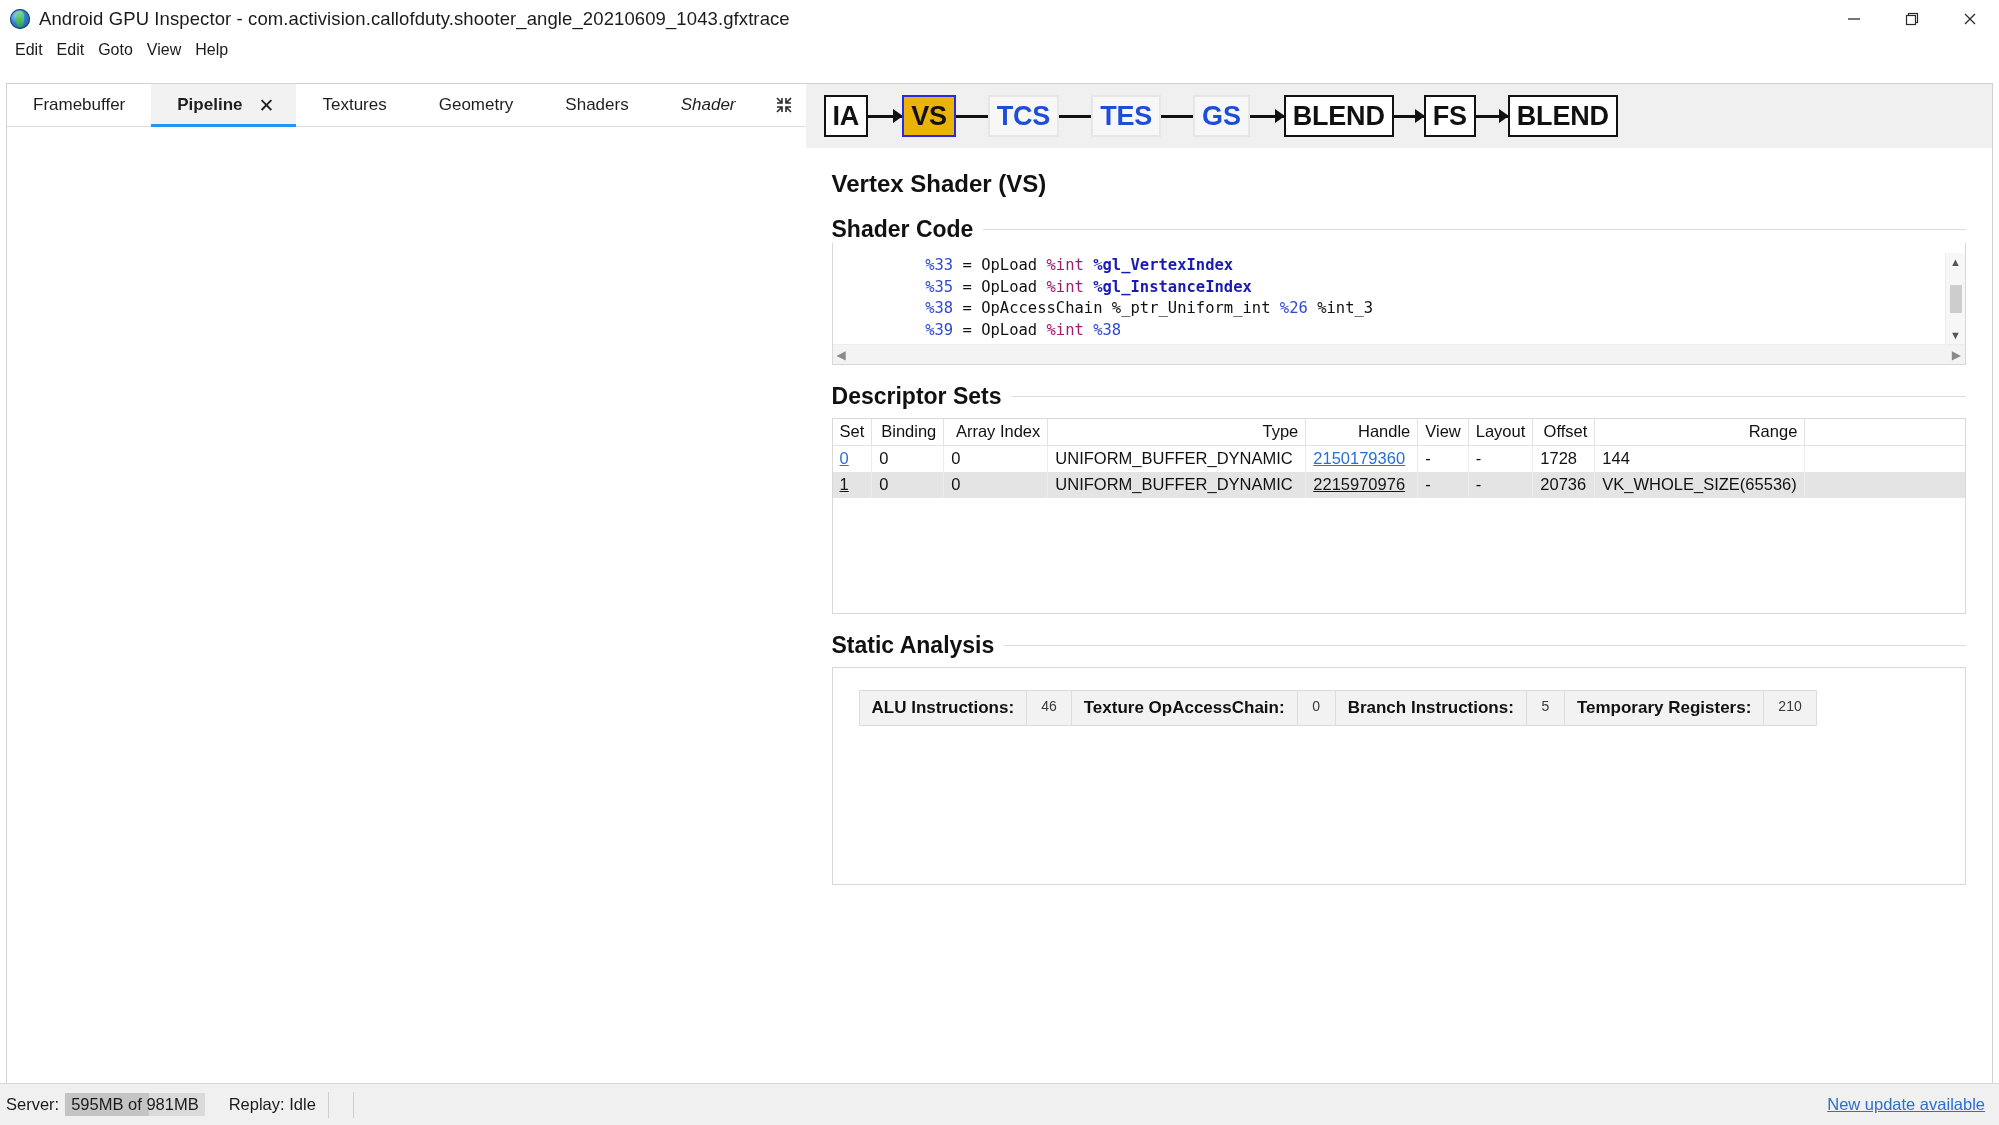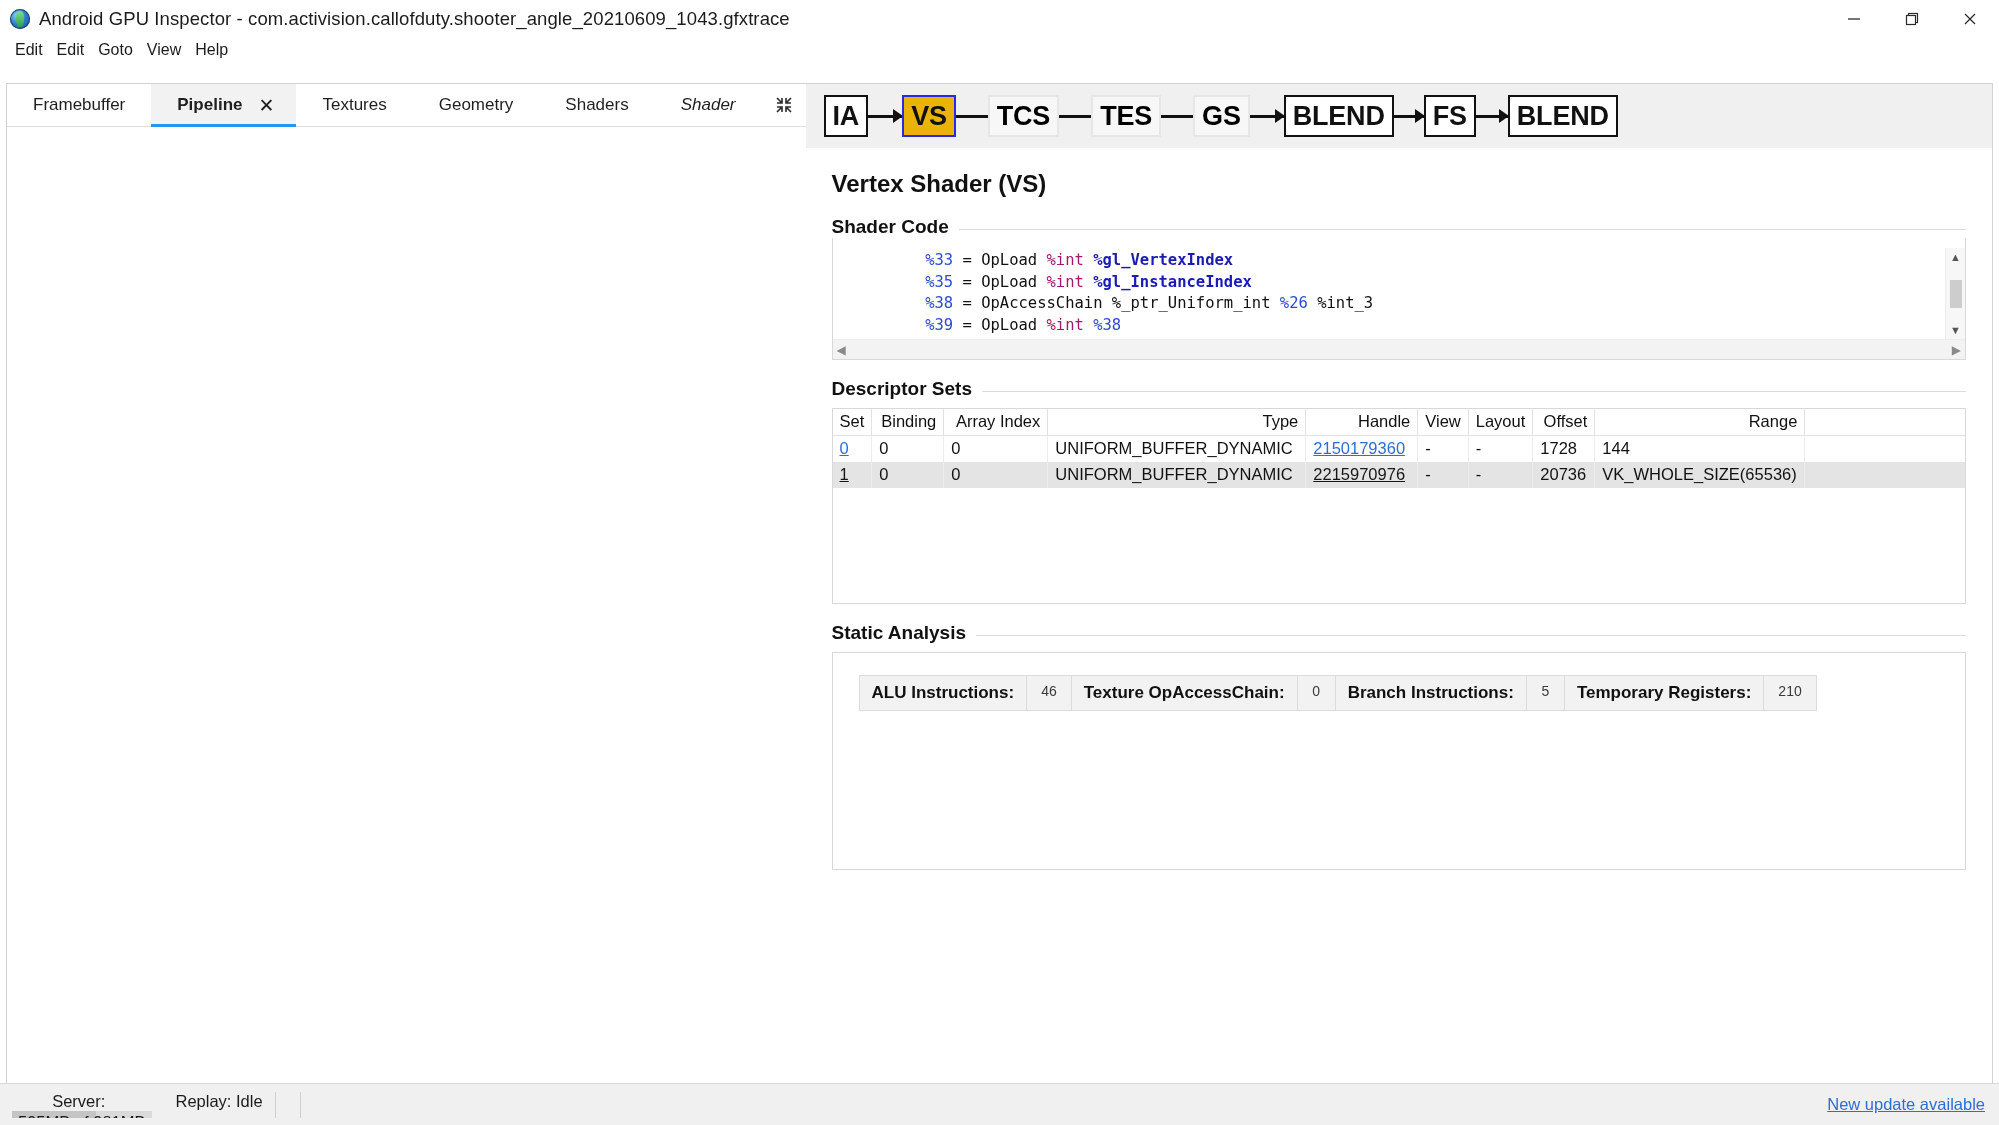--- a/index.html
+++ b/index.html
@@ -146,21 +146,21 @@
     font-family: "Liberation Sans", sans-serif;
     letter-spacing: -0.2px;
     background: #ffffff;
     border: 2px solid #111111;
     color: #111111;
     position: relative;
     z-index: 2;
   }
   .stage.disabled {
     border: 2px solid #e6e6e6;
-    color: #000000;
+    color: #1d4ed8;
     background: #f7f7f7;
   }
   .stage.selected {
     border: 2px solid #2a29e8;
     background: #eab308;
   }
   .connector {
     height: 3px;
     background: #111111;
     position: relative;
@@ -181,21 +181,21 @@
   .page-title {
     font-size: 24px; font-weight: bold;
     color: #111;
     margin: 22px 0 0 26px;
   }
   .group {
     margin: 18px 26px 0 26px;
     position: relative;
   }
   .group-label {
-    font-size: 19px; font-weight: bold;
+    font-size: 23px; font-weight: bold;
     color: #111;
     display: inline-block;
     background: #fff;
     padding-right: 10px;
     position: relative; z-index: 2;
   }
   .group-rule {
     position: absolute;
     left: 0; right: 0; top: 13px;
     border-top: 1px solid #dcdcdc;
@@ -364,21 +364,20 @@
     display: flex; align-items: center;
     font-size: 16.5px;
     color: #1b1b1b;
   }
   .status-cell {
     display: flex; align-items: center;
     height: 26px;
     padding: 0 12px;
     border-right: 1px solid #cfcfcf;
     position: relative;
-    flex-direction: column;
   }
   .status-cell.first { padding-left: 6px; border-right: none; }
   .mem-meter {
     position: relative;
     display: inline-block;
     padding: 2px 6px;
     margin-left: 6px;
     background: #dadada;
     overflow: hidden;
   }

